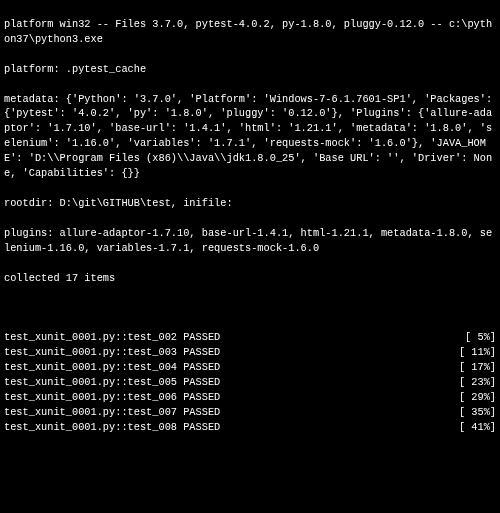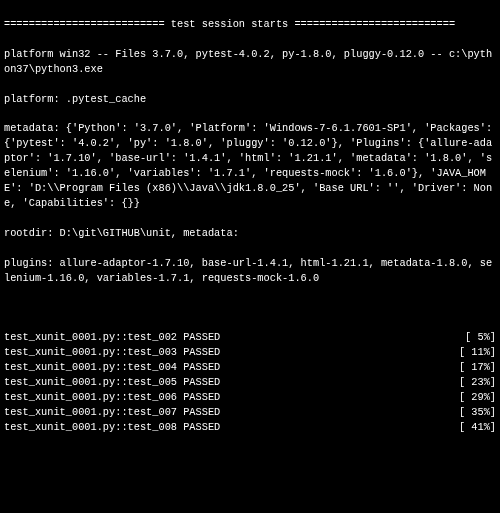--- a/index.html
+++ b/index.html
@@ -4,26 +4,26 @@
 <style>
   html,body{margin:0;padding:0;background:#000;color:#fff;font-family:Consolas,"Courier New",monospace;font-size:10.3px;line-height:1.45;width:500px;height:513px;overflow:hidden}
   .term{white-space:pre-wrap;word-break:break-all;padding:2px 4px}
   .row{white-space:nowrap;overflow:hidden}
   .pct{float:right}
 </style>
 </head>
 <body>
 
 <div class="term">
-<div>========================== test session starts ==========================</div>
 <div>platform win32 -- Files 3.7.0, pytest-4.0.2, py-1.8.0, pluggy-0.12.0 -- c:\python37\python3.exe</div>
 <div>platform: .pytest_cache</div>
 <div>metadata: {'Python': '3.7.0', 'Platform': 'Windows-7-6.1.7601-SP1', 'Packages': {'pytest': '4.0.2', 'py': '1.8.0', 'pluggy': '0.12.0'}, 'Plugins': {'allure-adaptor': '1.7.10', 'base-url': '1.4.1', 'html': '1.21.1', 'metadata': '1.8.0', 'selenium': '1.16.0', 'variables': '1.7.1', 'requests-mock': '1.6.0'}, 'JAVA_HOME': 'D:\\Program Files (x86)\\Java\\jdk1.8.0_25', 'Base URL': '', 'Driver': None, 'Capabilities': {}}</div>
-<div>rootdir: D:\git\GITHUB\unit, metadata:</div>
+<div>rootdir: D:\git\GITHUB\test, inifile:</div>
 <div>plugins: allure-adaptor-1.7.10, base-url-1.4.1, html-1.21.1, metadata-1.8.0, selenium-1.16.0, variables-1.7.1, requests-mock-1.6.0</div>
+<div>collected 17 items</div>
 <div>&nbsp;</div>
 <div id="results"><div class="row"><span class="pct">[  5%]</span><span>test_xunit_0001.py::test_002 PASSED</span></div><div class="row"><span class="pct">[ 11%]</span><span>test_xunit_0001.py::test_003 PASSED</span></div><div class="row"><span class="pct">[ 17%]</span><span>test_xunit_0001.py::test_004 PASSED</span></div><div class="row"><span class="pct">[ 23%]</span><span>test_xunit_0001.py::test_005 PASSED</span></div><div class="row"><span class="pct">[ 29%]</span><span>test_xunit_0001.py::test_006 PASSED</span></div><div class="row"><span class="pct">[ 35%]</span><span>test_xunit_0001.py::test_007 PASSED</span></div><div class="row"><span class="pct">[ 41%]</span><span>test_xunit_0001.py::test_008 PASSED</span></div></div>
 
 
 
 
 
 
 
 </div>

